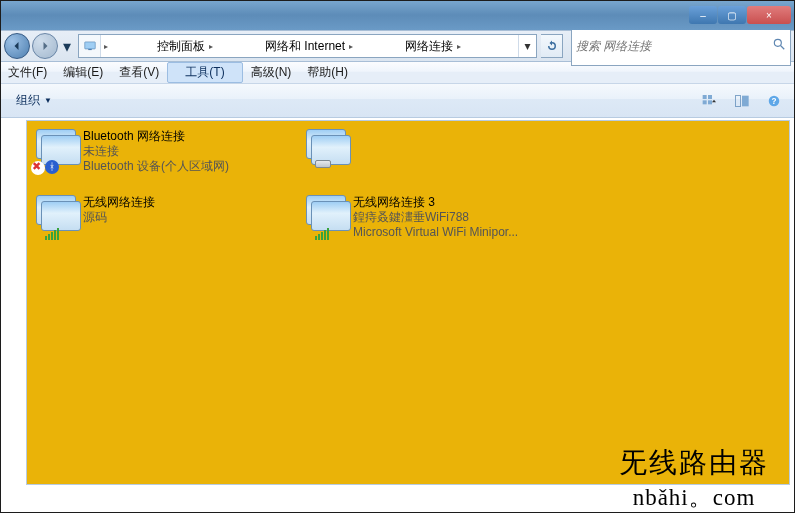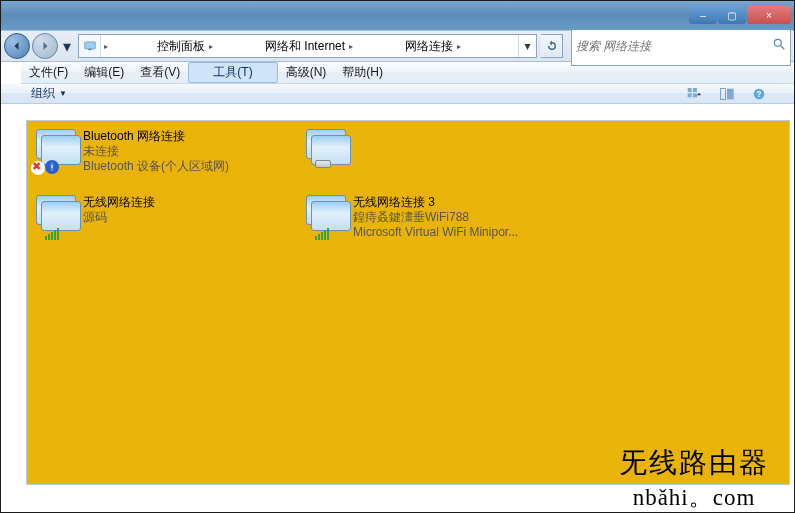--- a/index.html
+++ b/index.html
@@ -25,26 +25,26 @@
 .addricon svg { width: 14px; height: 14px; }
 .crumb { padding: 0 6px; height: 22px; display: flex; align-items: center; gap: 4px; color: #000; cursor: default; margin-left: 40px; }
 .crumb .arr { color: #555; font-size: 8px; }
 .addrdd { width: 18px; display:flex; align-items:center; justify-content:center; color:#333; border-left:1px solid #cfdbe9; height:100%; }
 .refr { width: 22px; height: 24px; border:1px solid #8aa5c0; border-left:none; background:linear-gradient(to bottom,#f3f8fd,#e1ebf5); display:flex; align-items:center; justify-content:center; }
 .searchbox { width: 220px; height: 40px; background: #fff; border: 1px solid #8aa5c0; display: flex; align-items: center; padding: 0 4px; margin-left: 4px; }
 .searchbox input { border: none; outline: none; font-size: 12px; font-style: italic; color: #888; flex: 1; }
 .searchbox .sicn { color: #5e86b1; }
 
 
-.menubar { height: 22px; background: linear-gradient(to bottom,#fbfcfe 0%,#eff5fc 45%,#e6eef8 46%,#e6eef8 100%); display: flex; align-items: flex-end; font-size: 12px; border-bottom: 1px solid #c7d6e8; margin-left: 21px; }
+.menubar { height: 22px; background: linear-gradient(to bottom,#fbfcfe 0%,#eff5fc 45%,#e6eef8 46%,#e6eef8 100%); display: flex; align-items: flex-end; font-size: 12px; border-bottom: 1px solid #c7d6e8; }
 .menuitem { padding: 2px 8px; color: #1a1a1a; }
-.menuitem.active { background: #cfe3f9; border: 1px solid #9cbde2; border-radius:2px; padding: 1px 24px; color:#0b2e5c; }
-
-
-.cmdbar { height: 20px; background: linear-gradient(to bottom,#f5f9fd 0%,#e9f1fa 45%,#dde9f6 46%,#d8e5f4 100%); display:flex; align-items:center; justify-content:space-between; padding:0 22px; border-bottom:1px solid #b7cbe1; }
+.menuitem.active { background: #cfe3f9; border: 1px solid #9cbde2; border-radius:2px; padding: 1px 17px; color:#0b2e5c; }
+
+
+.cmdbar { height: 34px; background: linear-gradient(to bottom,#f5f9fd 0%,#e9f1fa 45%,#dde9f6 46%,#d8e5f4 100%); display:flex; align-items:center; justify-content:space-between; padding:0 7px; border-bottom:1px solid #b7cbe1; }
 .cmdleft { display:flex; align-items:center; }
 .orgbtn { display:flex; align-items:center; gap:4px; padding:3px 8px; font-size:12px; color:#0b2e5c; border:1px solid transparent; border-radius:3px;}
 .orgbtn .arr { font-size:8px; }
 .cmdright { display:flex; gap:4px; }
 .cmdicon { width:28px; height:22px; display:flex; align-items:center; justify-content:center; border:1px solid transparent; border-radius:2px; }
 .cmdicon svg { width:16px; height:14px; }
 
 
 .content { position:absolute; left:5px; right:5px; top:120px; bottom:28px; border:1px solid #b7cbe1; background:#eab308; padding:6px 2px; display:flex; flex-wrap:wrap; align-content:flex-start; gap:16px;margin-left:21px; }
 .nic { width: 254px; height: 50px; display:flex; padding: 2px 4px; gap:4px; position: relative; }

